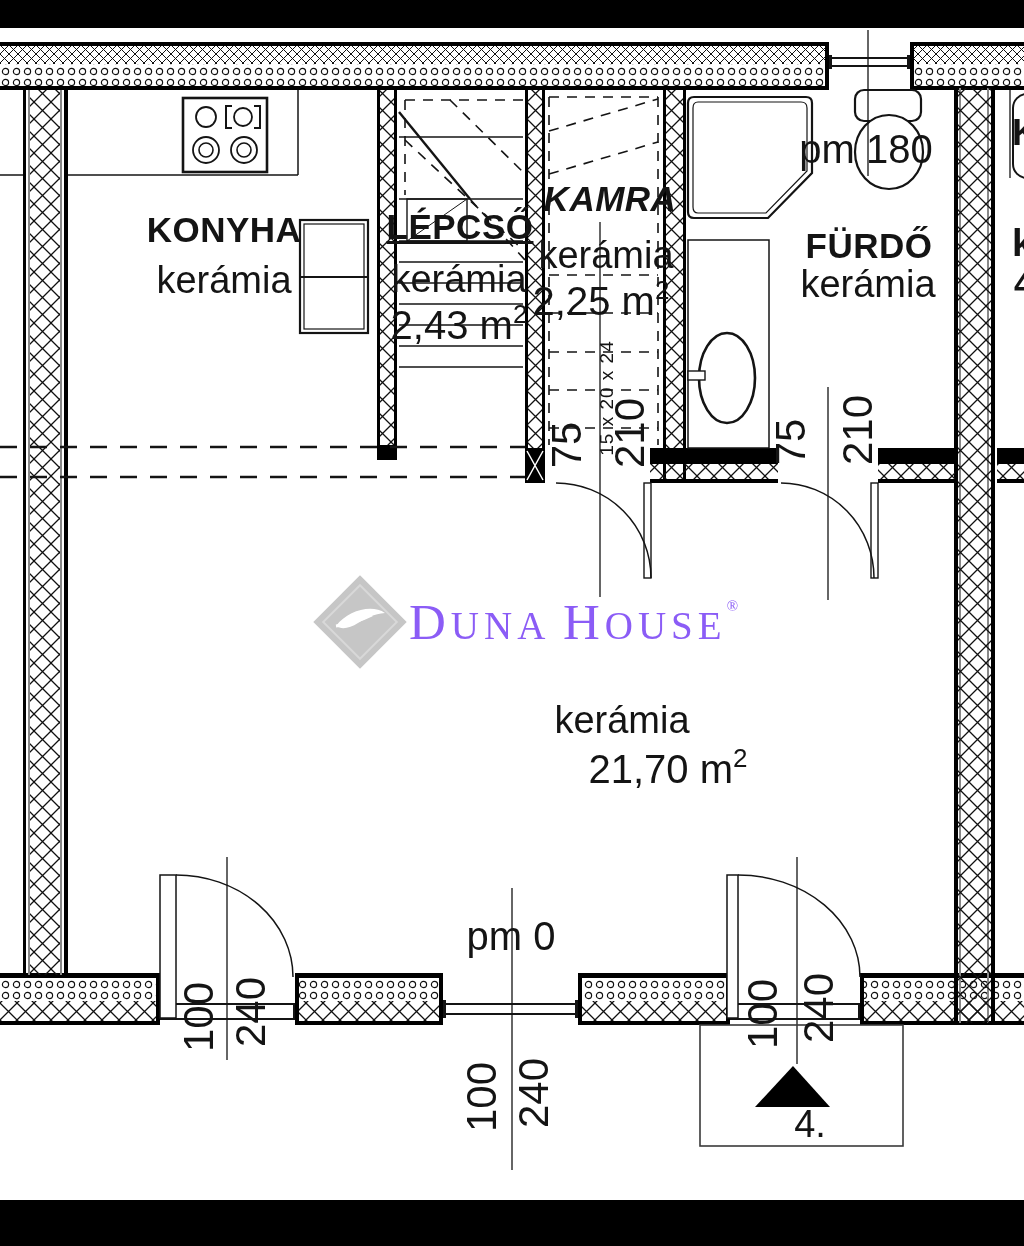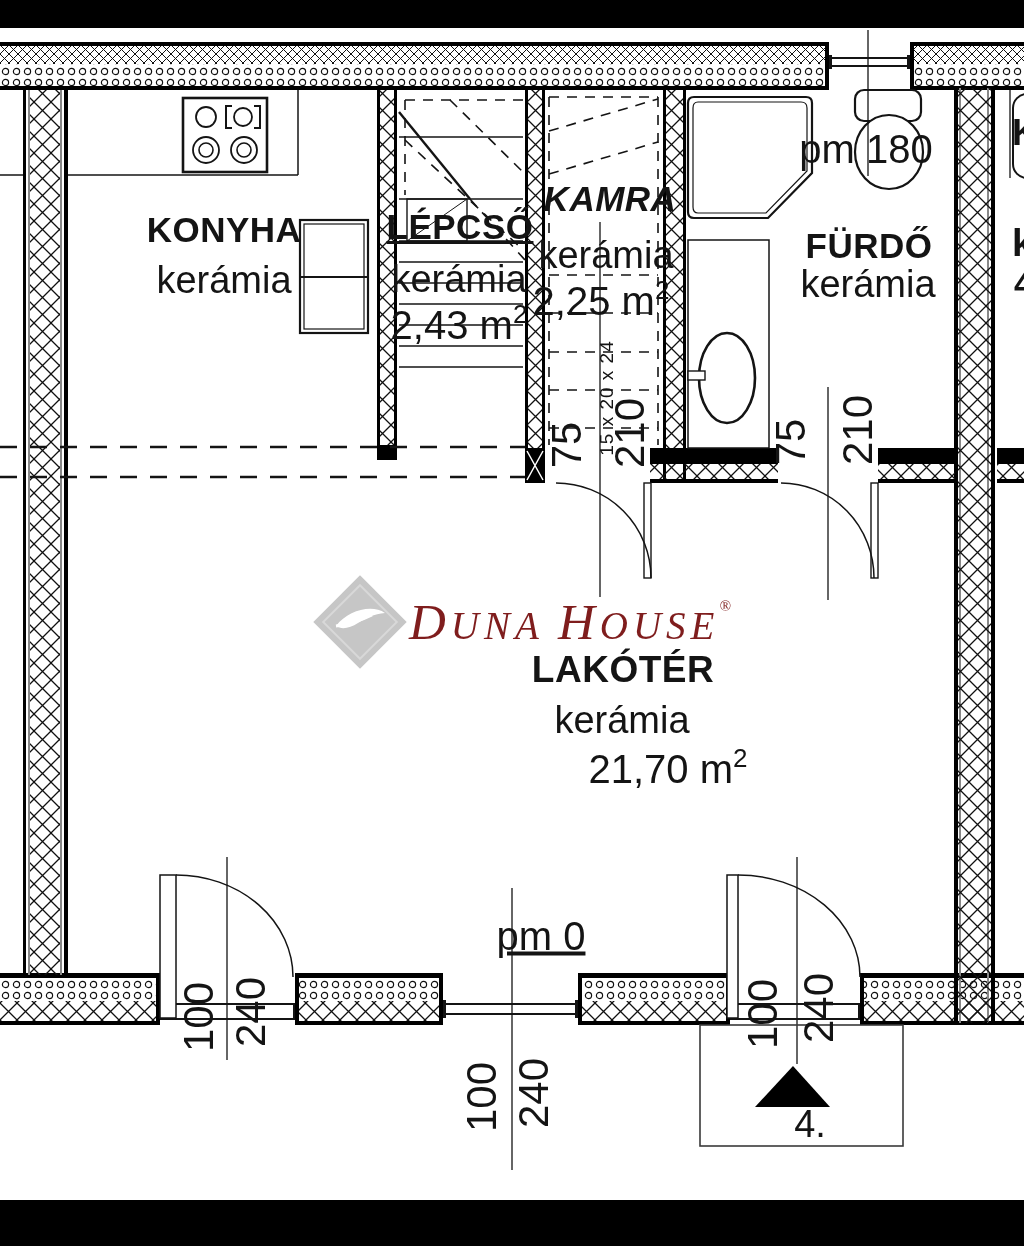--- a/index.html
+++ b/index.html
@@ -9,22 +9,22 @@
   svg{position:absolute;left:0;top:0;}
   .txt{position:absolute;transform:translate(-50%,-50%);white-space:nowrap;color:#141414;}
   .room-name{font-weight:bold;font-size:35px;letter-spacing:.5px;}
   .room-mat{font-size:38px;}
   .room-area{font-size:40px;}
   .room-area .sup{font-size:26px;vertical-align:16px;}
   .dim{position:absolute;transform:translate(-50%,-50%) rotate(-90deg);font-size:42px;color:#141414;white-space:nowrap;}
   .pm{font-size:40px;}
   .unitno{font-size:38px;}
   .stairspec{position:absolute;transform:translate(-50%,-50%) rotate(-90deg);font-size:19px;letter-spacing:1px;color:#141414;white-space:nowrap;}
-  .logo-text{position:absolute;font-family:"Liberation Serif",serif;color:#7f1d1d;letter-spacing:5px;
-             font-size:39px;white-space:nowrap;font-style:italic;}
+  .logo-text{position:absolute;font-family:"Liberation Serif",serif;color:#8b5cf6;letter-spacing:5px;
+             font-size:39px;white-space:nowrap;}
   .logo-text .big{font-size:51px;}
   .logo-text .reg{font-size:15px;vertical-align:28px;letter-spacing:0;}
   .frag{position:absolute;overflow:hidden;font-weight:bold;color:#141414;}
 </style>
 </head>
 <body>
 
 <div id="stage">
 
   <div class="bar" style="top:0;height:28px;"></div>
@@ -281,26 +281,25 @@
   <div class="txt room-mat" style="left:459px;top:279px;">kerámia</div>
   <div class="txt room-area" style="left:459px;top:323px;"><span>2,43 m</span><span class="sup">2</span></div>
 
   <div class="txt room-name" style="left:610px;top:199px;font-style:italic;">KAMRA</div>
   <div class="txt room-mat" style="left:606px;top:255px;">kerámia</div>
   <div class="txt room-area" style="left:601px;top:291px;margin-top:8px;"><span>2,25 m</span><span class="sup">2</span></div>
 
   <div class="txt room-name" style="left:869px;top:246px;">FÜRDŐ</div>
   <div class="txt room-mat" style="left:868px;top:284px;">kerámia</div>
 
-  <div class="txt room-name" style="left:623px;top:670px;font-size:37px;">LAKÓTÉR</div>
   <div class="txt room-mat" style="left:622px;top:720px;">kerámia</div>
   <div class="txt room-area" style="left:628px;top:767px;margin-left:40px;"><span>21,70 m</span><span class="sup">2</span></div>
 
   <div class="txt pm" style="left:866px;top:137px;margin-top:12px;">pm 180</div>
-  <div class="txt pm" style="left:541px;top:936px;text-decoration:underline;">pm 0</div>
+  <div class="txt pm" style="left:511px;top:936px;">pm 0</div>
 
   <div class="stairspec" style="left:607px;top:398px;">15 x 20 x 24</div>
 
   <div class="dim" style="left:567px;top:445px;">75</div>
   <div class="dim" style="left:630px;top:433px;">210</div>
   <div class="dim" style="left:791px;top:442px;">75</div>
   <div class="dim" style="left:858px;top:430px;">210</div>
   <div class="dim" style="left:199px;top:1017px;">100</div>
   <div class="dim" style="left:251px;top:1012px;">240</div>
   <div class="dim" style="left:482px;top:1097px;">100</div>

